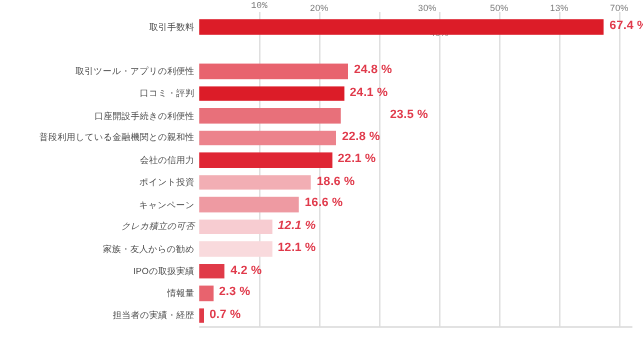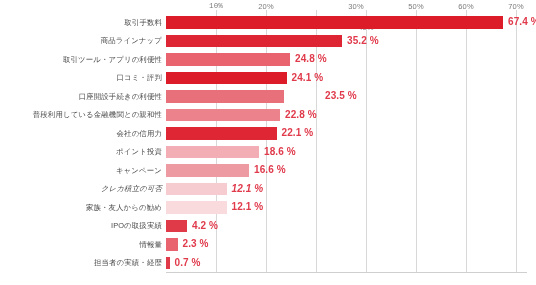--- a/index.html
+++ b/index.html
@@ -110,34 +110,29 @@
         <div class="gridline" style="left: 350px; background: rgb(216, 216, 216);"></div>
       </div>
   </div>
 
   <div id="tick-labels">
       <div class="tick-label" style="left: 216px; color: rgb(123, 123, 123); font-family: Liberation Mono, monospace;">10%</div>
       <div class="tick-label" style="left: 266px; color: rgb(123, 123, 123);">20%</div>
       <div class="tick-label" style="left: 308px; color: rgb(123, 123, 123); margin-left: 48px;">30%</div>
       <div class="tick-label" style="left: 366px; color: rgb(123, 123, 123); margin-top: 21px;">40%</div>
       <div class="tick-label" style="left: 416px; color: rgb(123, 123, 123);">50%</div>
-      <div class="tick-label" style="left: 466px; color: rgb(123, 123, 123);">60%</div>
+      <div class="tick-label" style="left: 466px; color: rgb(123, 123, 123);">13%</div>
       <div class="tick-label" style="left: 516px; color: rgb(123, 123, 123);">70%</div>
     </div>
 
   <div class="rows" id="rows">
       <div class="row" style="top: 16px; height: 12.5px;">
         <div class="row-label" style="color: rgb(74, 74, 74);">取引手数料</div>
         <div class="bar" style="width: 337px; background: rgb(220, 28, 40);"></div>
         <div class="bar-value" style="color: rgb(224, 58, 75); left: 508px; top: 50%; transform: translateY(-50%);">67.4 %</div>
-      </div>
-      <div class="row" style="top: 34.5px; height: 12.5px;">
-        <div class="row-label" style="color: rgb(74, 74, 74);">商品ラインナップ</div>
-        <div class="bar" style="width: 176px; background: rgb(222, 37, 51);"></div>
-        <div class="bar-value" style="color: rgb(224, 58, 75); left: 347px; top: 50%; transform: translateY(-50%);">35.2 %</div>
       </div>
       <div class="row" style="top: 53px; height: 12.5px;">
         <div class="row-label" style="color: rgb(74, 74, 74);">取引ツール・アプリの利便性</div>
         <div class="bar" style="width: 124px; background: rgb(232, 99, 110);"></div>
         <div class="bar-value" style="color: rgb(224, 58, 75); left: 295px; top: 50%; transform: translateY(-50%);">24.8 %</div>
       </div>
       <div class="row" style="top: 71.5px; height: 12.5px; text-decoration: underline;">
         <div class="row-label" style="color: rgb(74, 74, 74);">口コミ・評判</div>
         <div class="bar" style="width: 120.5px; background: rgb(220, 28, 40);"></div>
         <div class="bar-value" style="color: rgb(224, 58, 75); left: 291.5px; top: 50%; transform: translateY(-50%);">24.1 %</div>

